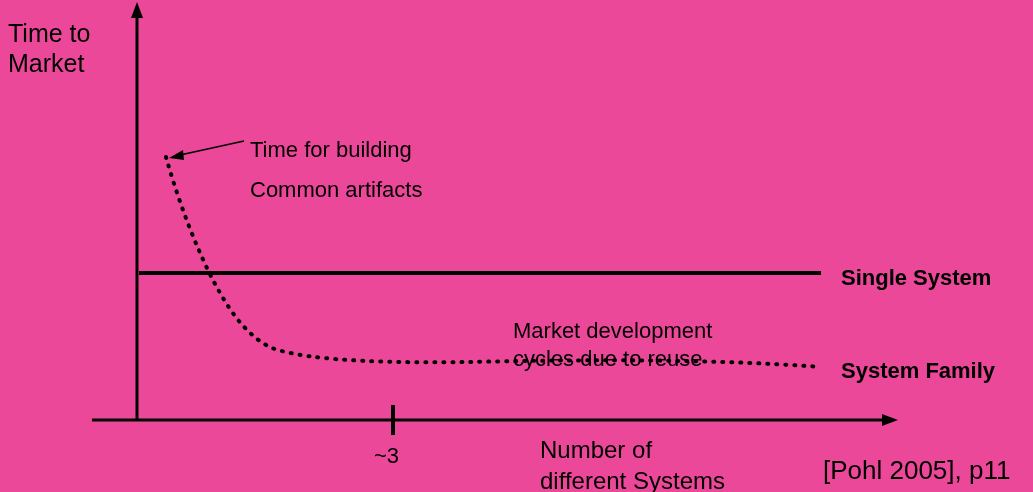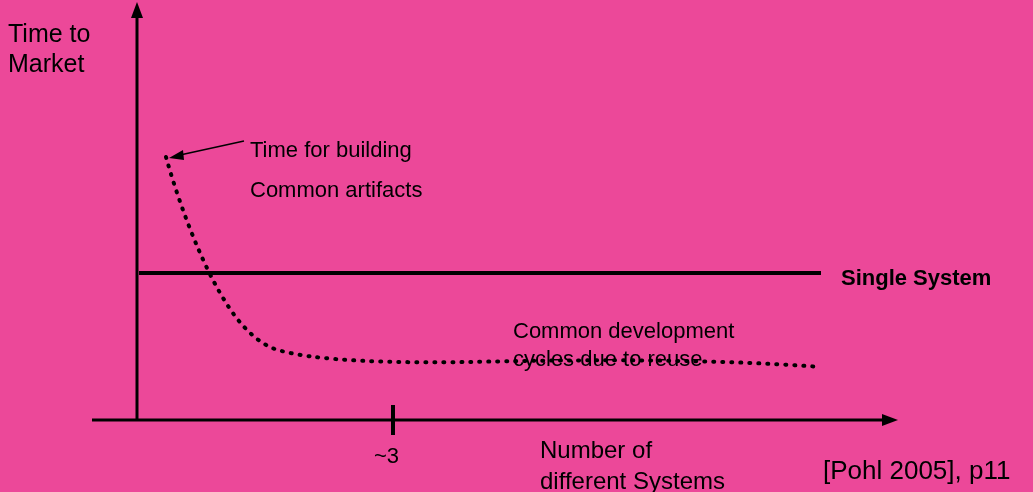--- a/index.html
+++ b/index.html
@@ -117,25 +117,26 @@
       <polygon points="169,158 183,150 184,160" fill="#000"></polygon>
     </g>
   </svg>
 
   <div class="abs" id="axis-y-label">Time to
 Market</div>
 
   <div class="abs" id="annot-common">Time for building
 Common artifacts</div>
 
-  <div class="abs" id="annot-reuse">Common development
+  <div class="abs" id="annot-reuse">Market development
 cycles due to reuse</div>
 
   <div class="abs" id="label-single">Single System</div>
 
+  <div class="abs" id="label-family">System Family</div>
 
   <div class="abs" id="tick-3">~3</div>
 
   <div class="abs" id="axis-x-label">Number of
 different Systems</div>
 
   <div class="abs" id="citation">[Pohl 2005], p11</div>
 
 </div>
 

